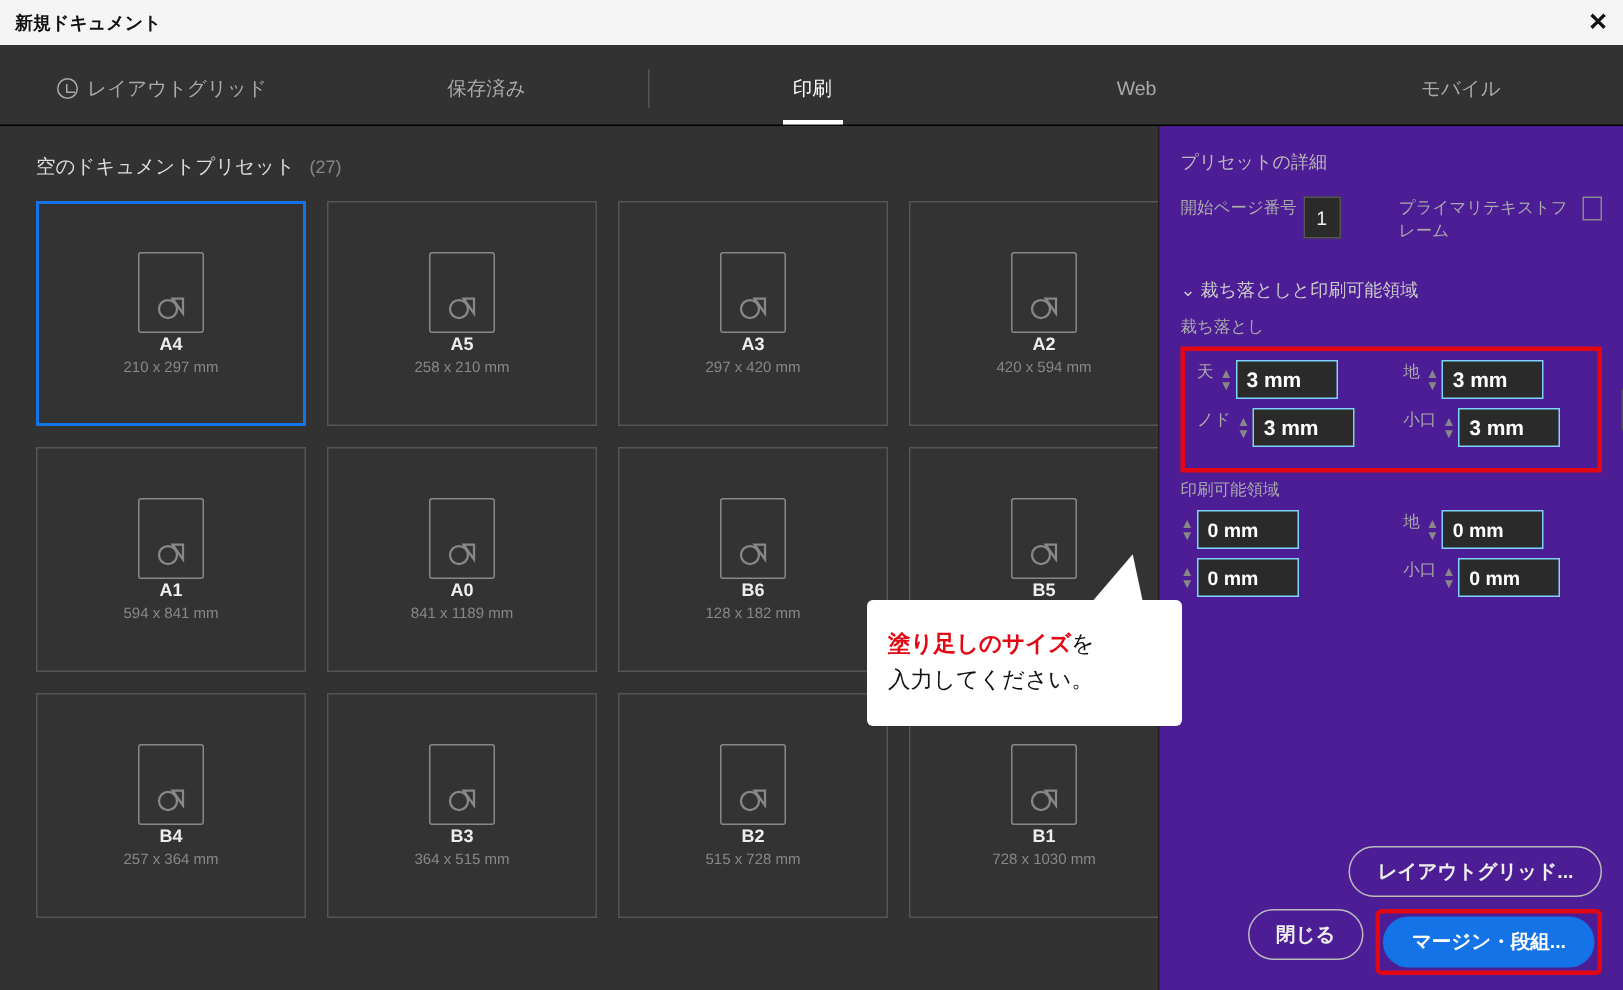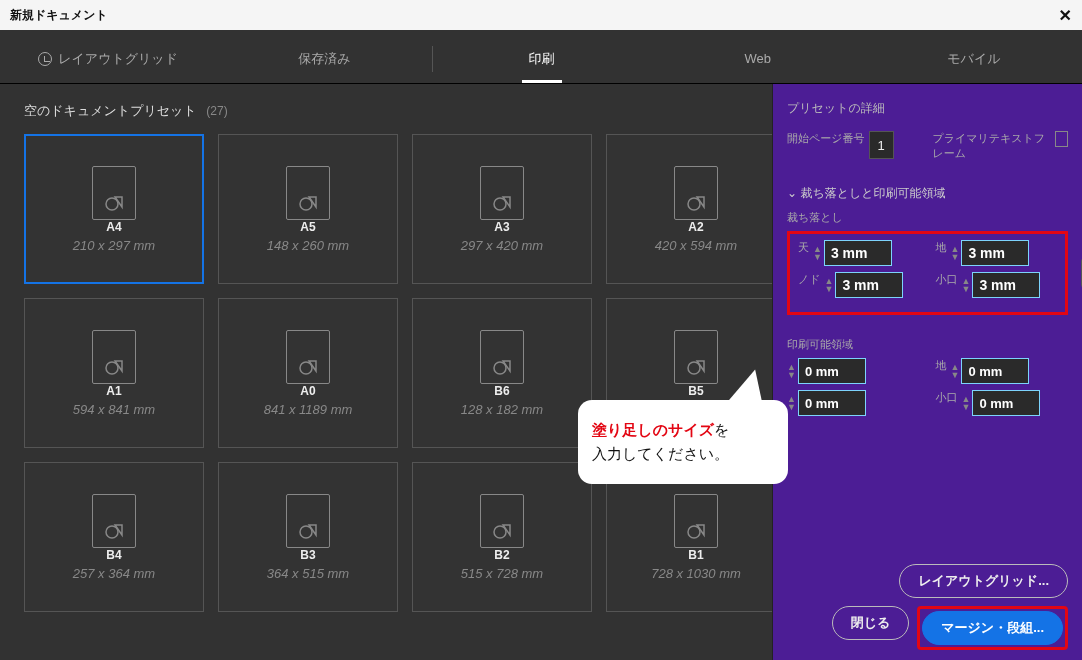--- a/index.html
+++ b/index.html
@@ -16,21 +16,21 @@
   .body { flex: 1; display: flex; overflow: hidden; }
   .left { flex: 1; padding: 18px 10px 10px 24px; overflow: hidden; }
   .left h3 { font-size: 13px; font-weight: normal; color: #ddd; margin-bottom: 14px; }
   .left h3 .cnt { color: #888; font-size: 12px; margin-left: 6px; } 
   .grid { display: grid; grid-template-columns: repeat(4, 180px); gap: 14px; }
   .card { width: 180px; height: 150px; border: 1px solid #555; background: #333; display: flex; flex-direction: column; align-items: center; justify-content: center; cursor: pointer; }
   .card.sel { border: 2px solid #1473e6; }
   .card .ic { width: 44px; height: 54px; border: 1.5px solid #888; border-radius: 2px; display: flex; align-items: flex-end; justify-content: center; }
   .card .ic svg { margin-bottom: 6px; }
   .card .nm { margin-top: 0; font-size: 12px; color: #eee; font-weight: bold; }
-  .card .sz { margin-top: 4px; font-size: 13px; color: #888; font-style: italic; }
+  .card .sz { margin-top: 4px; font-size: 10px; color: #888; }
   .right { width: 310px; background: #4c1d95; border-left: 1px solid #222; padding: 16px 14px 10px 14px; display: flex; flex-direction: column; position: relative; }
   .right .sec-title { font-size: 12px; color: #bbb; margin-bottom: 14px; }
   .row { display: flex; gap: 10px; margin-bottom: 10px; }
   .col { flex: 1; display: flex; flex-direction: row; gap: 4px; }
   .lbl { font-size: 11px; color: #aaa; }
   .inp { height: 28px; background: #2a2a2a; border: 1px solid #555; color: #eee; padding: 0 8px; display: flex; align-items: center; }
   .chk { width: 16px; height: 16px; border: 1px solid #888; display: inline-block; }
   .collapse { font-size: 12px; color: #ccc; margin: 14px 0 8px 0; cursor: pointer; }
   .collapse::before { content: "⌄ "; }
   .sub { font-size: 11px; color: #aaa; margin-bottom: 6px; }
@@ -40,26 +40,26 @@
   .stepper .ar { display: flex; flex-direction: column; color: #888; font-size: 9px; line-height: 8px; cursor: pointer; }
   .val { height: 26px; width: 68px; background: #2a2a2a; border: 1px solid #7dd3fc; display: flex; align-items: center; padding: 0 6px; color: #fff; font-size: 14px; font-weight: bold; }
   .val.sm { font-size: 13px; font-weight: bold; }
   .link-i { position: absolute; right: -46px; top: 50%; margin-top: -15px; width: 30px; height: 30px; border: 1px solid #555; display: flex; align-items: center; justify-content: center; color: #bbb; cursor: pointer; border-radius: 3px; }
   .link-i.broken { border: none; }
   .btnrow { margin-top: auto; display: flex; flex-direction: column; gap: 8px; align-items: flex-end; }
   .pill { height: 34px; padding: 0 18px; border: 1.5px solid #bbb; border-radius: 17px; display: flex; align-items: center; justify-content: center; color: #eee; cursor: pointer; font-size: 13px; font-weight: bold; }
   .pill.primary { background: #1473e6; border-color: #1473e6; color: #fff; }
   .pair { display: flex; gap: 8px; }
   .hl { border: 3px solid #e30613; padding: 2px; border-radius: 4px; }
-  .callout { position: absolute; left: 578px; top: 400px; width: 210px; background: #fff; color: #111; border-radius: 14px; padding: 18px 14px; font-size: 15px; line-height: 1.6; z-index: 20; }
+  .callout { position: absolute; left: 578px; top: 400px; width: 210px; background: #fff; color: #111; border-radius: 4px; padding: 18px 14px; font-size: 15px; line-height: 1.6; z-index: 20; }
   .callout .red { color: #e30613; font-weight: bold; }
   .callout-tail { position: absolute; top: -30px; right: 15px; width: 0; height: 0; border-left: 15px solid transparent; border-right: 25px solid transparent; border-bottom: 40px solid #fff; transform: rotate(20deg); }
   .recent-ic { width:14px; height:14px; border:1.5px solid #aaa; border-radius:50%; position:relative; }
   .recent-ic::after { content:""; position:absolute; width:5px; height:5px; border-left:1.5px solid #aaa; border-bottom:1.5px solid #aaa; top:3px; left:5px; }
-  .printable { position: relative; margin-top: 22px; }
+  .printable { position: relative; margin-top: 4px; }
 </style>
 </head>
 <body>
 
 <div class="win">
   <div class="titlebar">
     <span class="t">新規ドキュメント</span>
     <span class="x">✕</span>
   </div>
 
@@ -101,21 +101,21 @@
             <div class="sz">210 x 297 mm</div>
           </div>
           <div class="card">
             <div class="ic">
               <svg width="24" height="24" viewBox="0 0 24 24" fill="none" stroke="#888" stroke-width="1.5">
                 <circle cx="10" cy="15" r="6"></circle>
                 <path d="M13 8 L20 8 L20 18 Z"></path>
               </svg>
             </div>
             <div class="nm">A5</div>
-            <div class="sz">148 x 260 mm</div>
+            <div class="sz">258 x 210 mm</div>
           </div>
           <div class="card">
             <div class="ic">
               <svg width="24" height="24" viewBox="0 0 24 24" fill="none" stroke="#888" stroke-width="1.5">
                 <circle cx="10" cy="15" r="6"></circle>
                 <path d="M13 8 L20 8 L20 18 Z"></path>
               </svg>
             </div>
             <div class="nm">A3</div>
             <div class="sz">297 x 420 mm</div>

